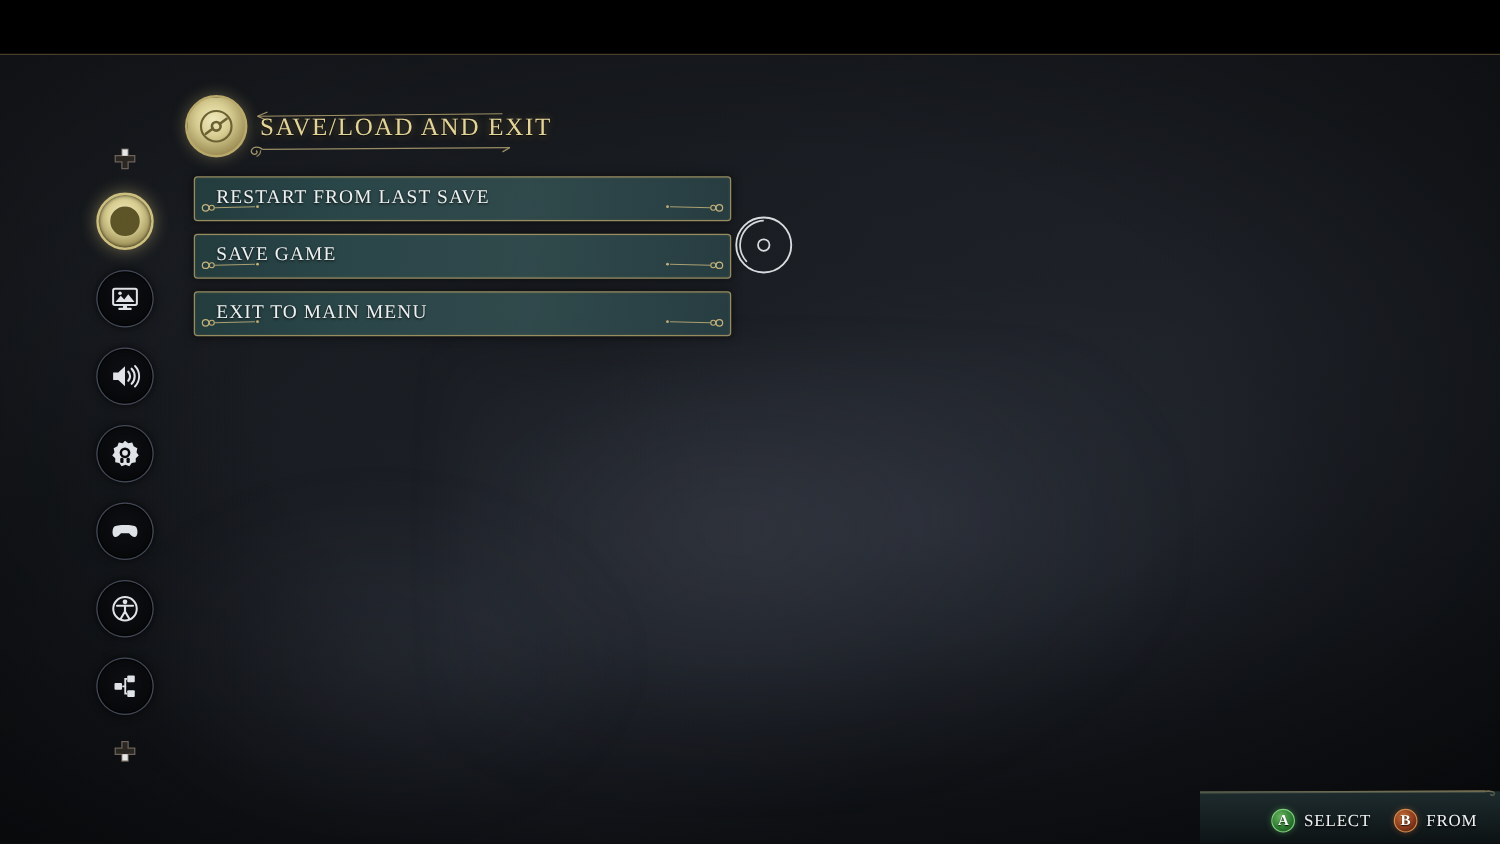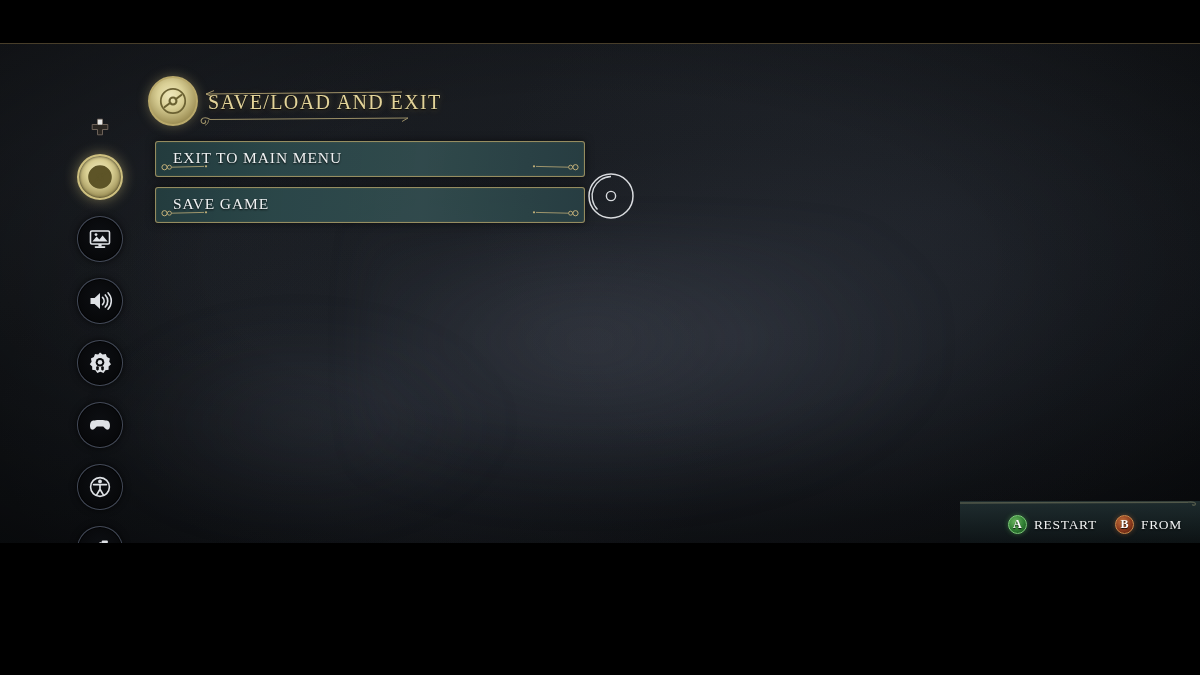--- a/index.html
+++ b/index.html
@@ -3,21 +3,21 @@
 <meta charset="utf-8">
 <style>
   * { margin:0; padding:0; box-sizing:border-box; }
   html,body { width:1200px; height:675px; overflow:hidden; background:#000; }
   body {
     font-family:"Liberation Serif", serif;
     position:relative;
   }
 
   
-  #screen { position:absolute; inset:0; width:1200px; height:543px; overflow:hidden; background:#14161a; }
+  #screen { position:absolute; inset:0; width:1200px; height:675px; overflow:hidden; background:#14161a; }
 
   .bg-base {
     position:absolute; inset:0;
     background:
       radial-gradient(900px 520px at 62% 62%, rgba(104,112,132,0.20) 0%, rgba(60,66,80,0.10) 38%, rgba(0,0,0,0) 72%),
       radial-gradient(520px 380px at 30% 78%, rgba(90,98,118,0.14) 0%, rgba(0,0,0,0) 70%),
       radial-gradient(640px 420px at 78% 40%, rgba(72,80,98,0.13) 0%, rgba(0,0,0,0) 72%),
       radial-gradient(400px 300px at 12% 30%, rgba(70,76,92,0.10) 0%, rgba(0,0,0,0) 70%),
       linear-gradient(170deg, #1a1d22 0%, #15181c 40%, #101317 75%, #0c0e11 100%);
   }
@@ -270,44 +270,63 @@
         <path d="M14 5.5 L212 4" stroke="#a79a6e" stroke-width="1" fill="none" opacity="0.9"></path>
         <path d="M212 4 L206 7.5" stroke="#a79a6e" stroke-width="1" fill="none" opacity="0.9"></path>
         <path d="M14 5.5 C11 3 7 3.2 5.6 5.4 C4.3 7.4 5.8 9.8 8 9.4 C9.8 9.1 10.2 7.2 8.8 6.6" stroke="#a79a6e" stroke-width="1.1" fill="none" opacity="0.95"></path>
         <path d="M12.5 6.2 C12.5 8.6 11.2 10.4 9.2 11.2" stroke="#a79a6e" stroke-width="1" fill="none" opacity="0.8"></path>
       </svg>
     </div>
   </div>
 
   <div class="menu">
 
-
-
     <div class="menu-item">
-      <span class="menu-label">EXIT TO MAIN MENU</span>
+      <span class="menu-label">RESTART FROM LAST SAVE</span>
       <span class="flourish-l">
         <svg width="66" height="10" viewBox="0 0 66 10">
           <circle cx="4.5" cy="6.2" r="2.6" fill="none" stroke="#c3b079" stroke-width="1"></circle>
           <circle cx="9.4" cy="6.2" r="2.0" fill="none" stroke="#c3b079" stroke-width="0.9"></circle>
           <path d="M11.6 6.2 L44 5.4" stroke="#c3b079" stroke-width="0.9" opacity="0.85"></path>
           <circle cx="46" cy="5.3" r="1.1" fill="#c3b079"></circle>
         </svg>
       </span>
       <span class="flourish-r">
         <svg width="66" height="10" viewBox="0 0 66 10">
           <circle cx="61.5" cy="6.2" r="2.6" fill="none" stroke="#c3b079" stroke-width="1"></circle>
           <circle cx="56.6" cy="6.2" r="2.0" fill="none" stroke="#c3b079" stroke-width="0.9"></circle>
           <path d="M54.4 6.2 L22 5.4" stroke="#c3b079" stroke-width="0.9" opacity="0.85"></path>
           <circle cx="20" cy="5.3" r="1.1" fill="#c3b079"></circle>
         </svg>
       </span>
     </div>
 
+
     <div class="menu-item">
       <span class="menu-label">SAVE GAME</span>
+      <span class="flourish-l">
+        <svg width="66" height="10" viewBox="0 0 66 10">
+          <circle cx="4.5" cy="6.2" r="2.6" fill="none" stroke="#c3b079" stroke-width="1"></circle>
+          <circle cx="9.4" cy="6.2" r="2.0" fill="none" stroke="#c3b079" stroke-width="0.9"></circle>
+          <path d="M11.6 6.2 L44 5.4" stroke="#c3b079" stroke-width="0.9" opacity="0.85"></path>
+          <circle cx="46" cy="5.3" r="1.1" fill="#c3b079"></circle>
+        </svg>
+      </span>
+      <span class="flourish-r">
+        <svg width="66" height="10" viewBox="0 0 66 10">
+          <circle cx="61.5" cy="6.2" r="2.6" fill="none" stroke="#c3b079" stroke-width="1"></circle>
+          <circle cx="56.6" cy="6.2" r="2.0" fill="none" stroke="#c3b079" stroke-width="0.9"></circle>
+          <path d="M54.4 6.2 L22 5.4" stroke="#c3b079" stroke-width="0.9" opacity="0.85"></path>
+          <circle cx="20" cy="5.3" r="1.1" fill="#c3b079"></circle>
+        </svg>
+      </span>
+    </div>
+
+    <div class="menu-item">
+      <span class="menu-label">EXIT TO MAIN MENU</span>
       <span class="flourish-l">
         <svg width="66" height="10" viewBox="0 0 66 10">
           <circle cx="4.5" cy="6.2" r="2.6" fill="none" stroke="#c3b079" stroke-width="1"></circle>
           <circle cx="9.4" cy="6.2" r="2.0" fill="none" stroke="#c3b079" stroke-width="0.9"></circle>
           <path d="M11.6 6.2 L44 5.4" stroke="#c3b079" stroke-width="0.9" opacity="0.85"></path>
           <circle cx="46" cy="5.3" r="1.1" fill="#c3b079"></circle>
         </svg>
       </span>
       <span class="flourish-r">
         <svg width="66" height="10" viewBox="0 0 66 10">
@@ -332,21 +351,21 @@
     <svg width="240" height="8" viewBox="0 0 240 8">
       <path d="M0 4 L228 3.2" stroke="#c0aa72" stroke-width="1.6" fill="none"></path>
       <path d="M228 3.2 C233 2.6 236 3.6 235.4 5.2 C234.9 6.6 232.8 6.6 232.4 5.2" stroke="#c0aa72" stroke-width="1.3" fill="none"></path>
     </svg>
   </div>
 
   <div class="footer">
     <div class="footer-btns">
       <div class="hint">
         <span class="hint-badge a">A</span>
-        <span class="hint-text">RESTART</span>
+        <span class="hint-text">SELECT</span>
       </div>
       <div class="hint">
         <span class="hint-badge b">B</span>
         <span class="hint-text">FROM</span>
       </div>
     </div>
   </div>
 
 </div>
 

